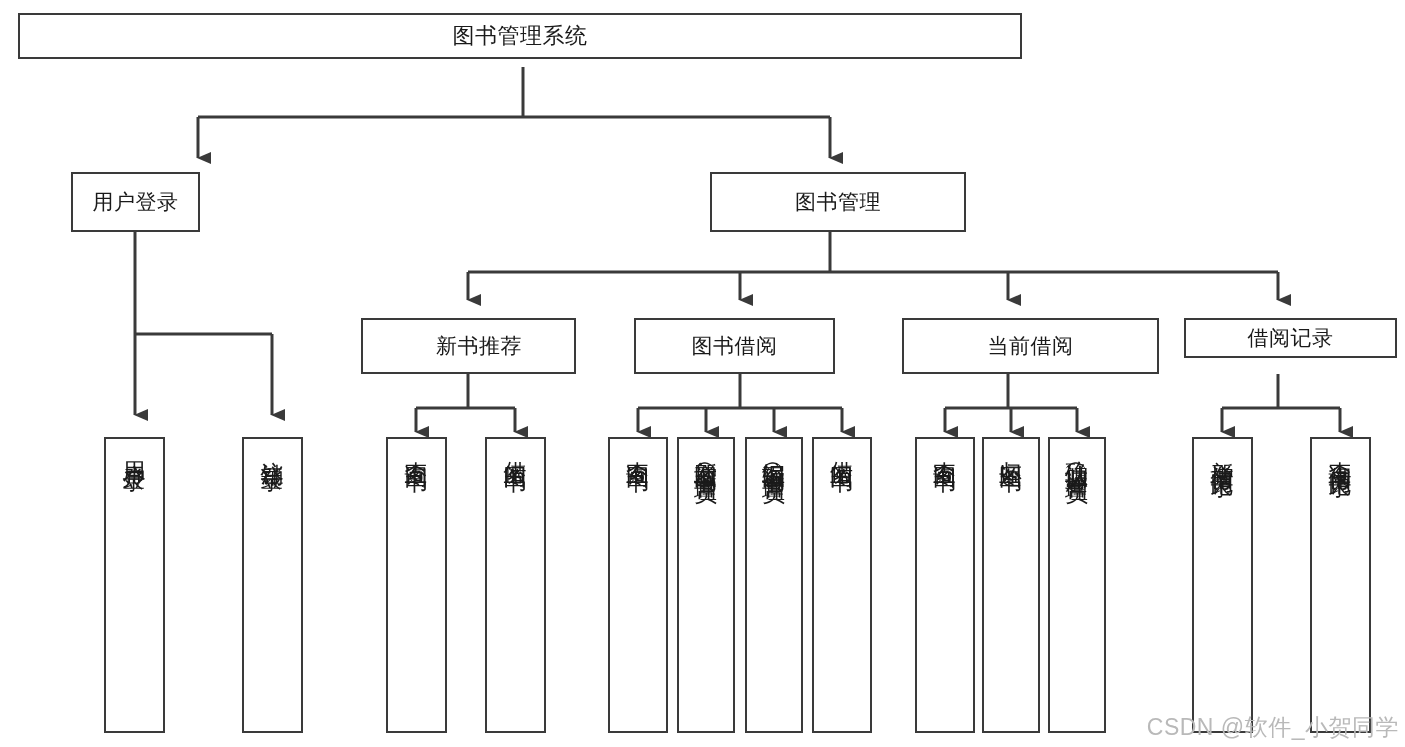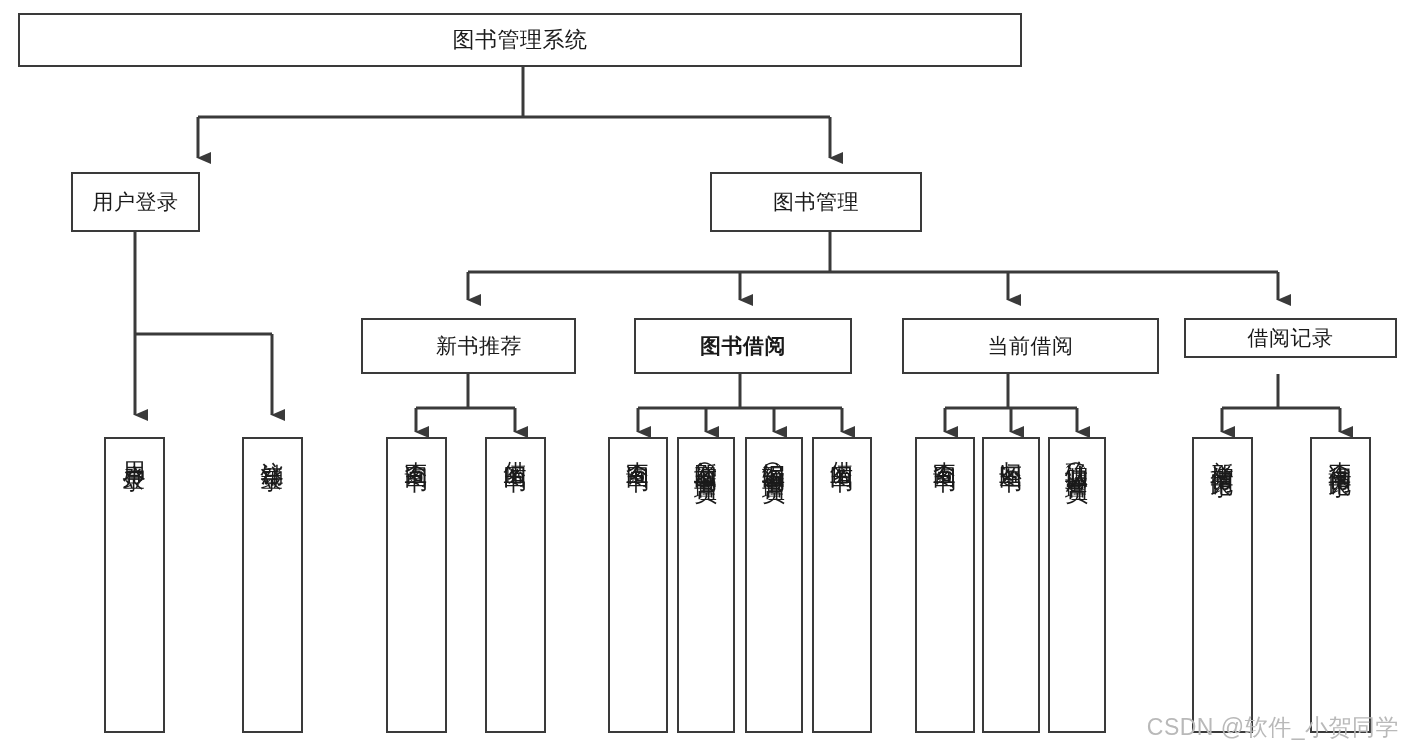--- a/index.html
+++ b/index.html
@@ -123,35 +123,35 @@
       <path d="M1011,408 L1011,432" marker-end="url(#arrow)"></path>
       <path d="M1077,408 L1077,432" marker-end="url(#arrow)"></path>
 
       <path d="M1278,374 L1278,408"></path>
       <path d="M1222,408 L1340,408"></path>
       <path d="M1222,408 L1222,432" marker-end="url(#arrow)"></path>
       <path d="M1340,408 L1340,432" marker-end="url(#arrow)"></path>
     </g>
   </svg>
 
-  <div class="node h root" style="left:18px; top:13px; width:1004px; height:54px;">
+  <div class="node h root" style="left:18px; top:13px; width:1004px; height:46px;">
     <span class="node-label">图书管理系统</span>
   </div>
 
   <div class="node h" style="left:71px; top:172px; width:129px; height:60px;">
     <span class="node-label">用户登录</span>
   </div>
-  <div class="node h" style="left:710px; top:172px; width:212px; height:60px;">
+  <div class="node h" style="left:710px; top:172px; width:256px; height:60px;">
     <span class="node-label">图书管理</span>
   </div>
 
   <div class="node h" style="left:361px; top:318px; width:215px; height:56px;padding-left:21px;">
     <span class="node-label">新书推荐</span>
   </div>
-  <div class="node h" style="left:634px; top:318px; width:218px; height:56px;font-weight:bold;">
+  <div class="node h" style="left:634px; top:318px; width:201px; height:56px;">
     <span class="node-label">图书借阅</span>
   </div>
   <div class="node h" style="left:902px; top:318px; width:257px; height:56px;">
     <span class="node-label">当前借阅</span>
   </div>
   <div class="node h" style="left:1172px; top:318px; width:213px; height:40px;margin-left:12px;">
     <span class="node-label">借阅记录</span>
   </div>
 
   <div class="node v" style="left:104px; top:437px; width:61px; height:296px;">

